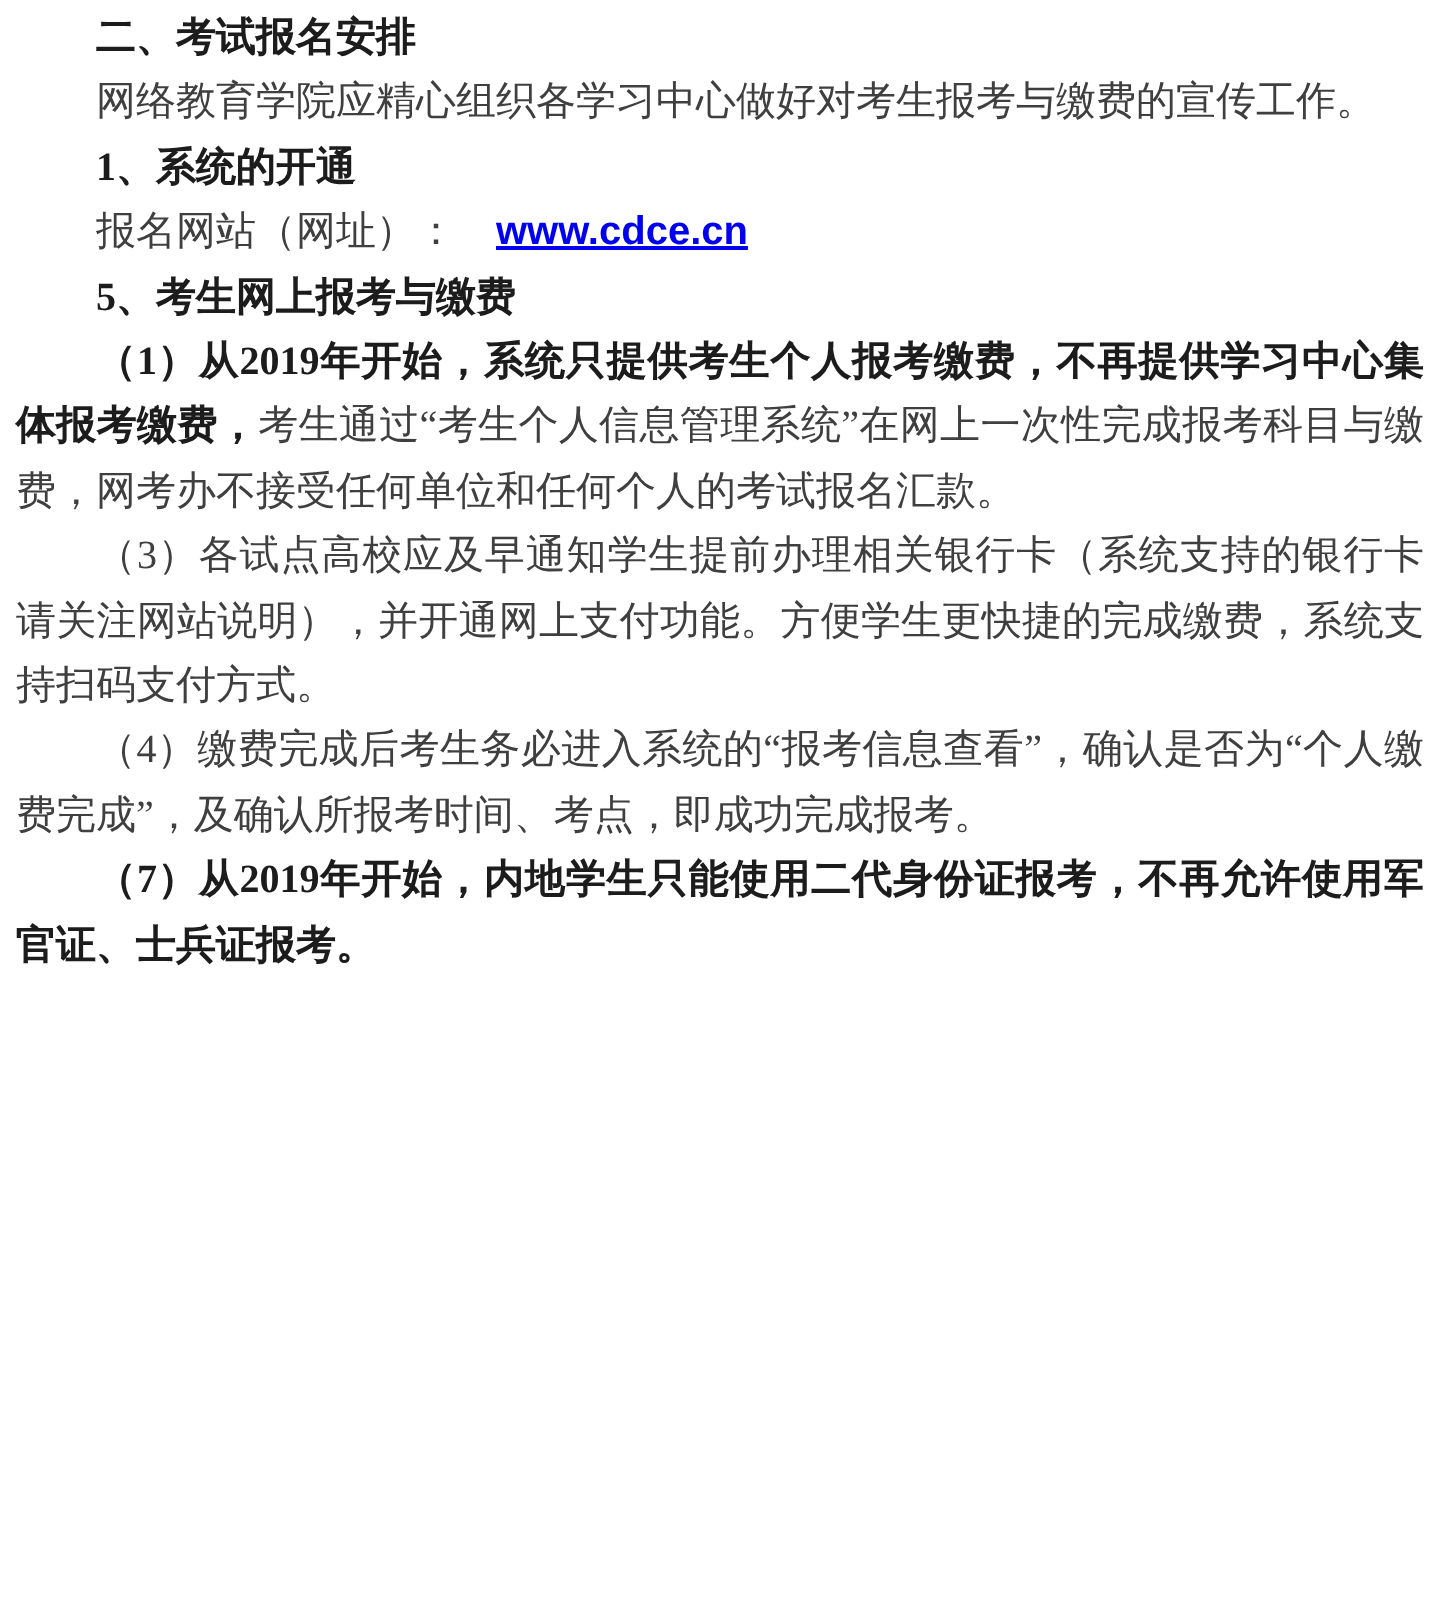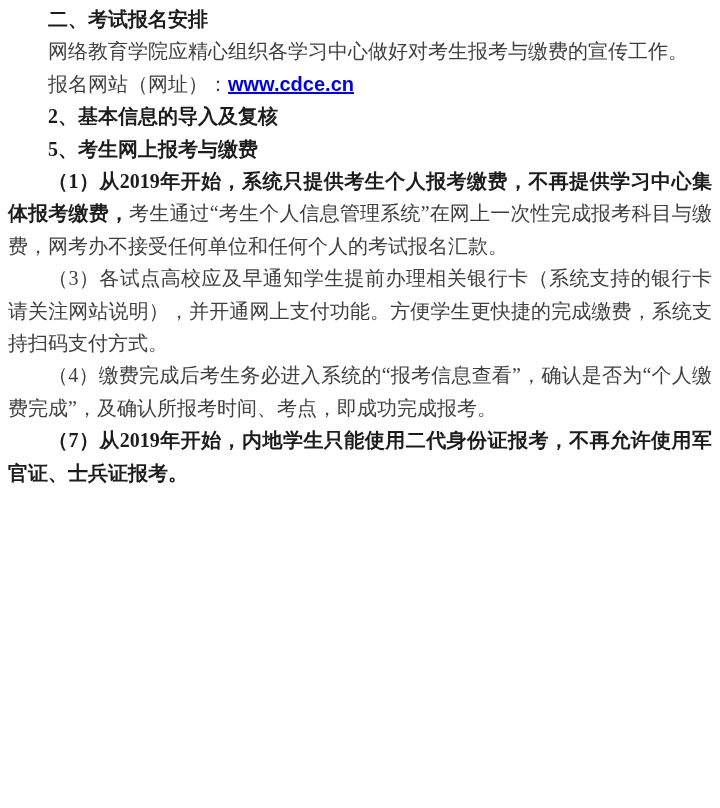--- a/index.html
+++ b/index.html
@@ -35,36 +35,37 @@
   span.run.b {
     font-weight: bold;
     color: #1c1c1c;
   }
   a.site-link {
     font-family: "Liberation Sans", "DejaVu Sans", sans-serif;
     font-weight: bold;
     color: #0000ee;
     text-decoration: underline;
     cursor: pointer;
+    margin-left: 20px;
   }
 </style>
 </head>
 <body>
 
 <div class="page">
 
   <p class="block heading">二、考试报名安排</p>
 
   <p class="block"><span class="run">网络教育学院应精心组织各学习中心做好对考生报考与缴费的宣传工作。</span></p>
 
+  <p class="block heading">1、系统的开通</p>
 
 
   <p class="block"><span class="run">报名网站（网址）：</span><a class="site-link">www.cdce.cn</a></p>
 
-  <p class="block heading">2、基本信息的导入及复核</p>
 
 
   <p class="block heading">5、考生网上报考与缴费</p>
 
   <p class="block"><span class="run b">（1）从2019年开始，系统只提供考生个人报考缴费，不再提供学习中心集体报考缴费，</span><span class="run">考生通过“考生个人信息管理系统”在网上一次性完成报考科目与缴费，网考办不接受任何单位和任何个人的考试报名汇款。</span></p>
 
 
   <p class="block"><span class="run">（3）各试点高校应及早通知学生提前办理相关银行卡（系统支持的银行卡请关注网站说明），并开通网上支付功能。方便学生更快捷的完成缴费，系统支持扫码支付方式。</span></p>
 
   <p class="block"><span class="run">（4）缴费完成后考生务必进入系统的“报考信息查看”，确认是否为“个人缴费完成”，及确认所报考时间、考点，即成功完成报考。</span></p>

